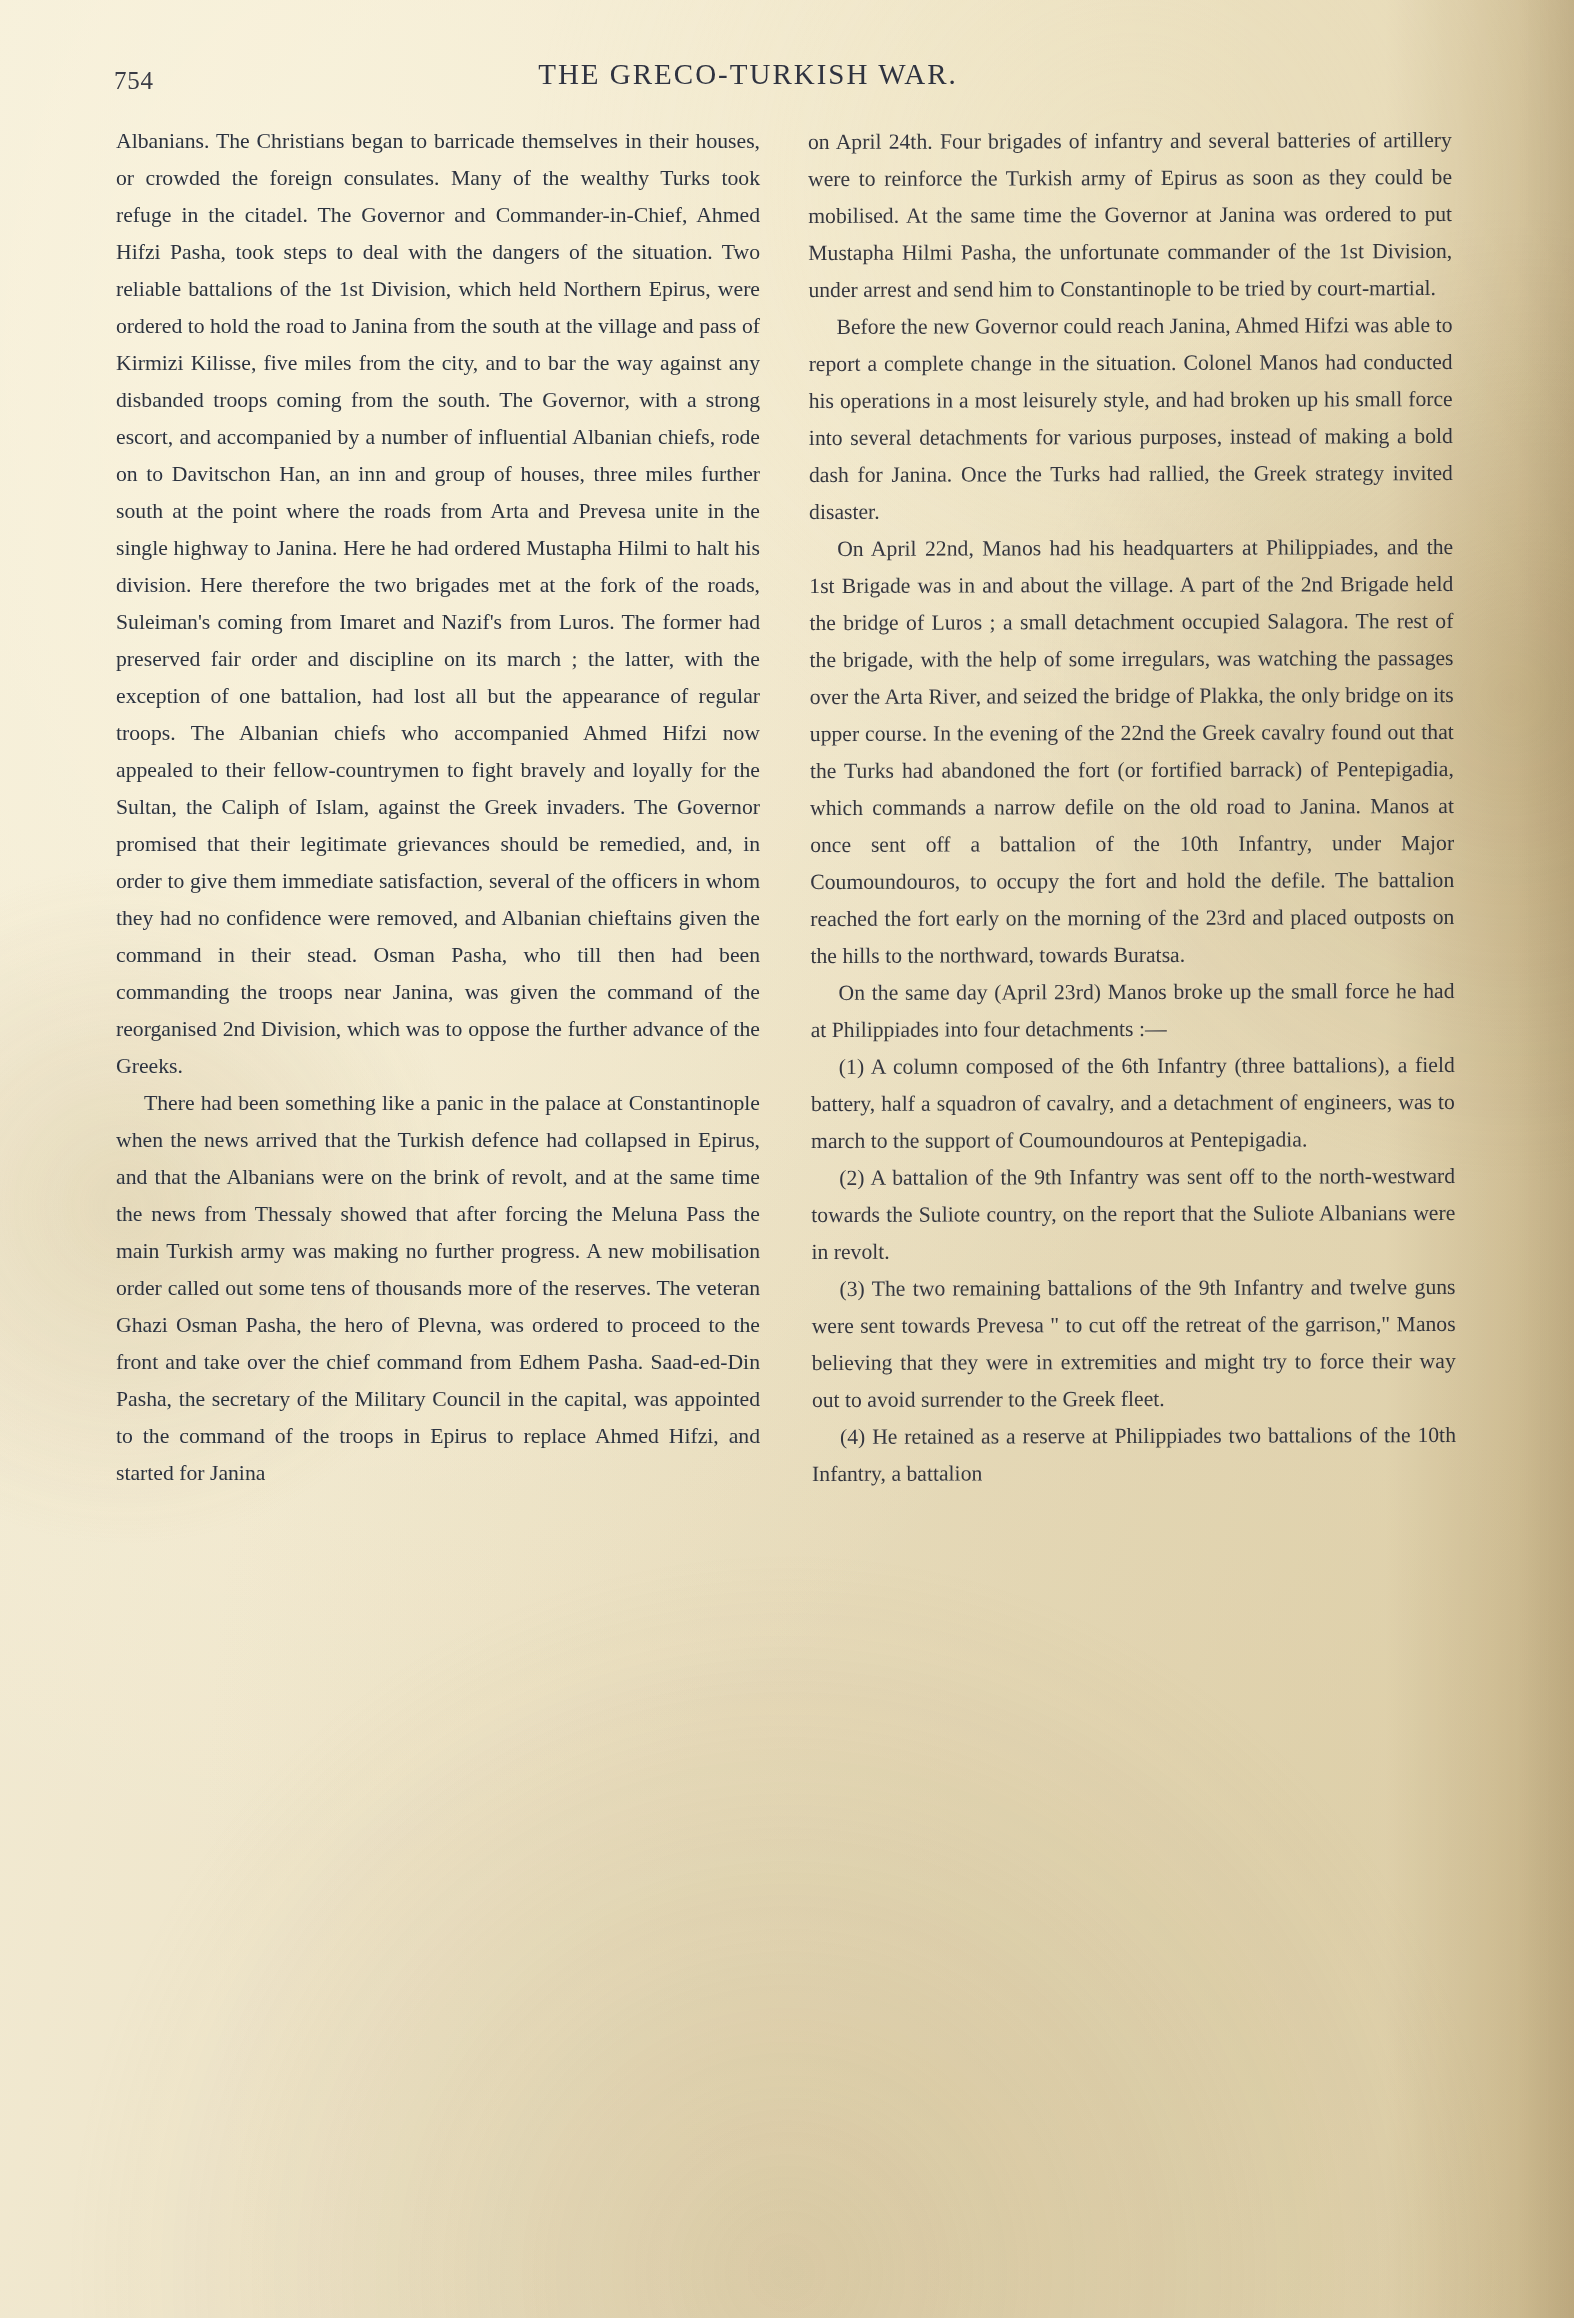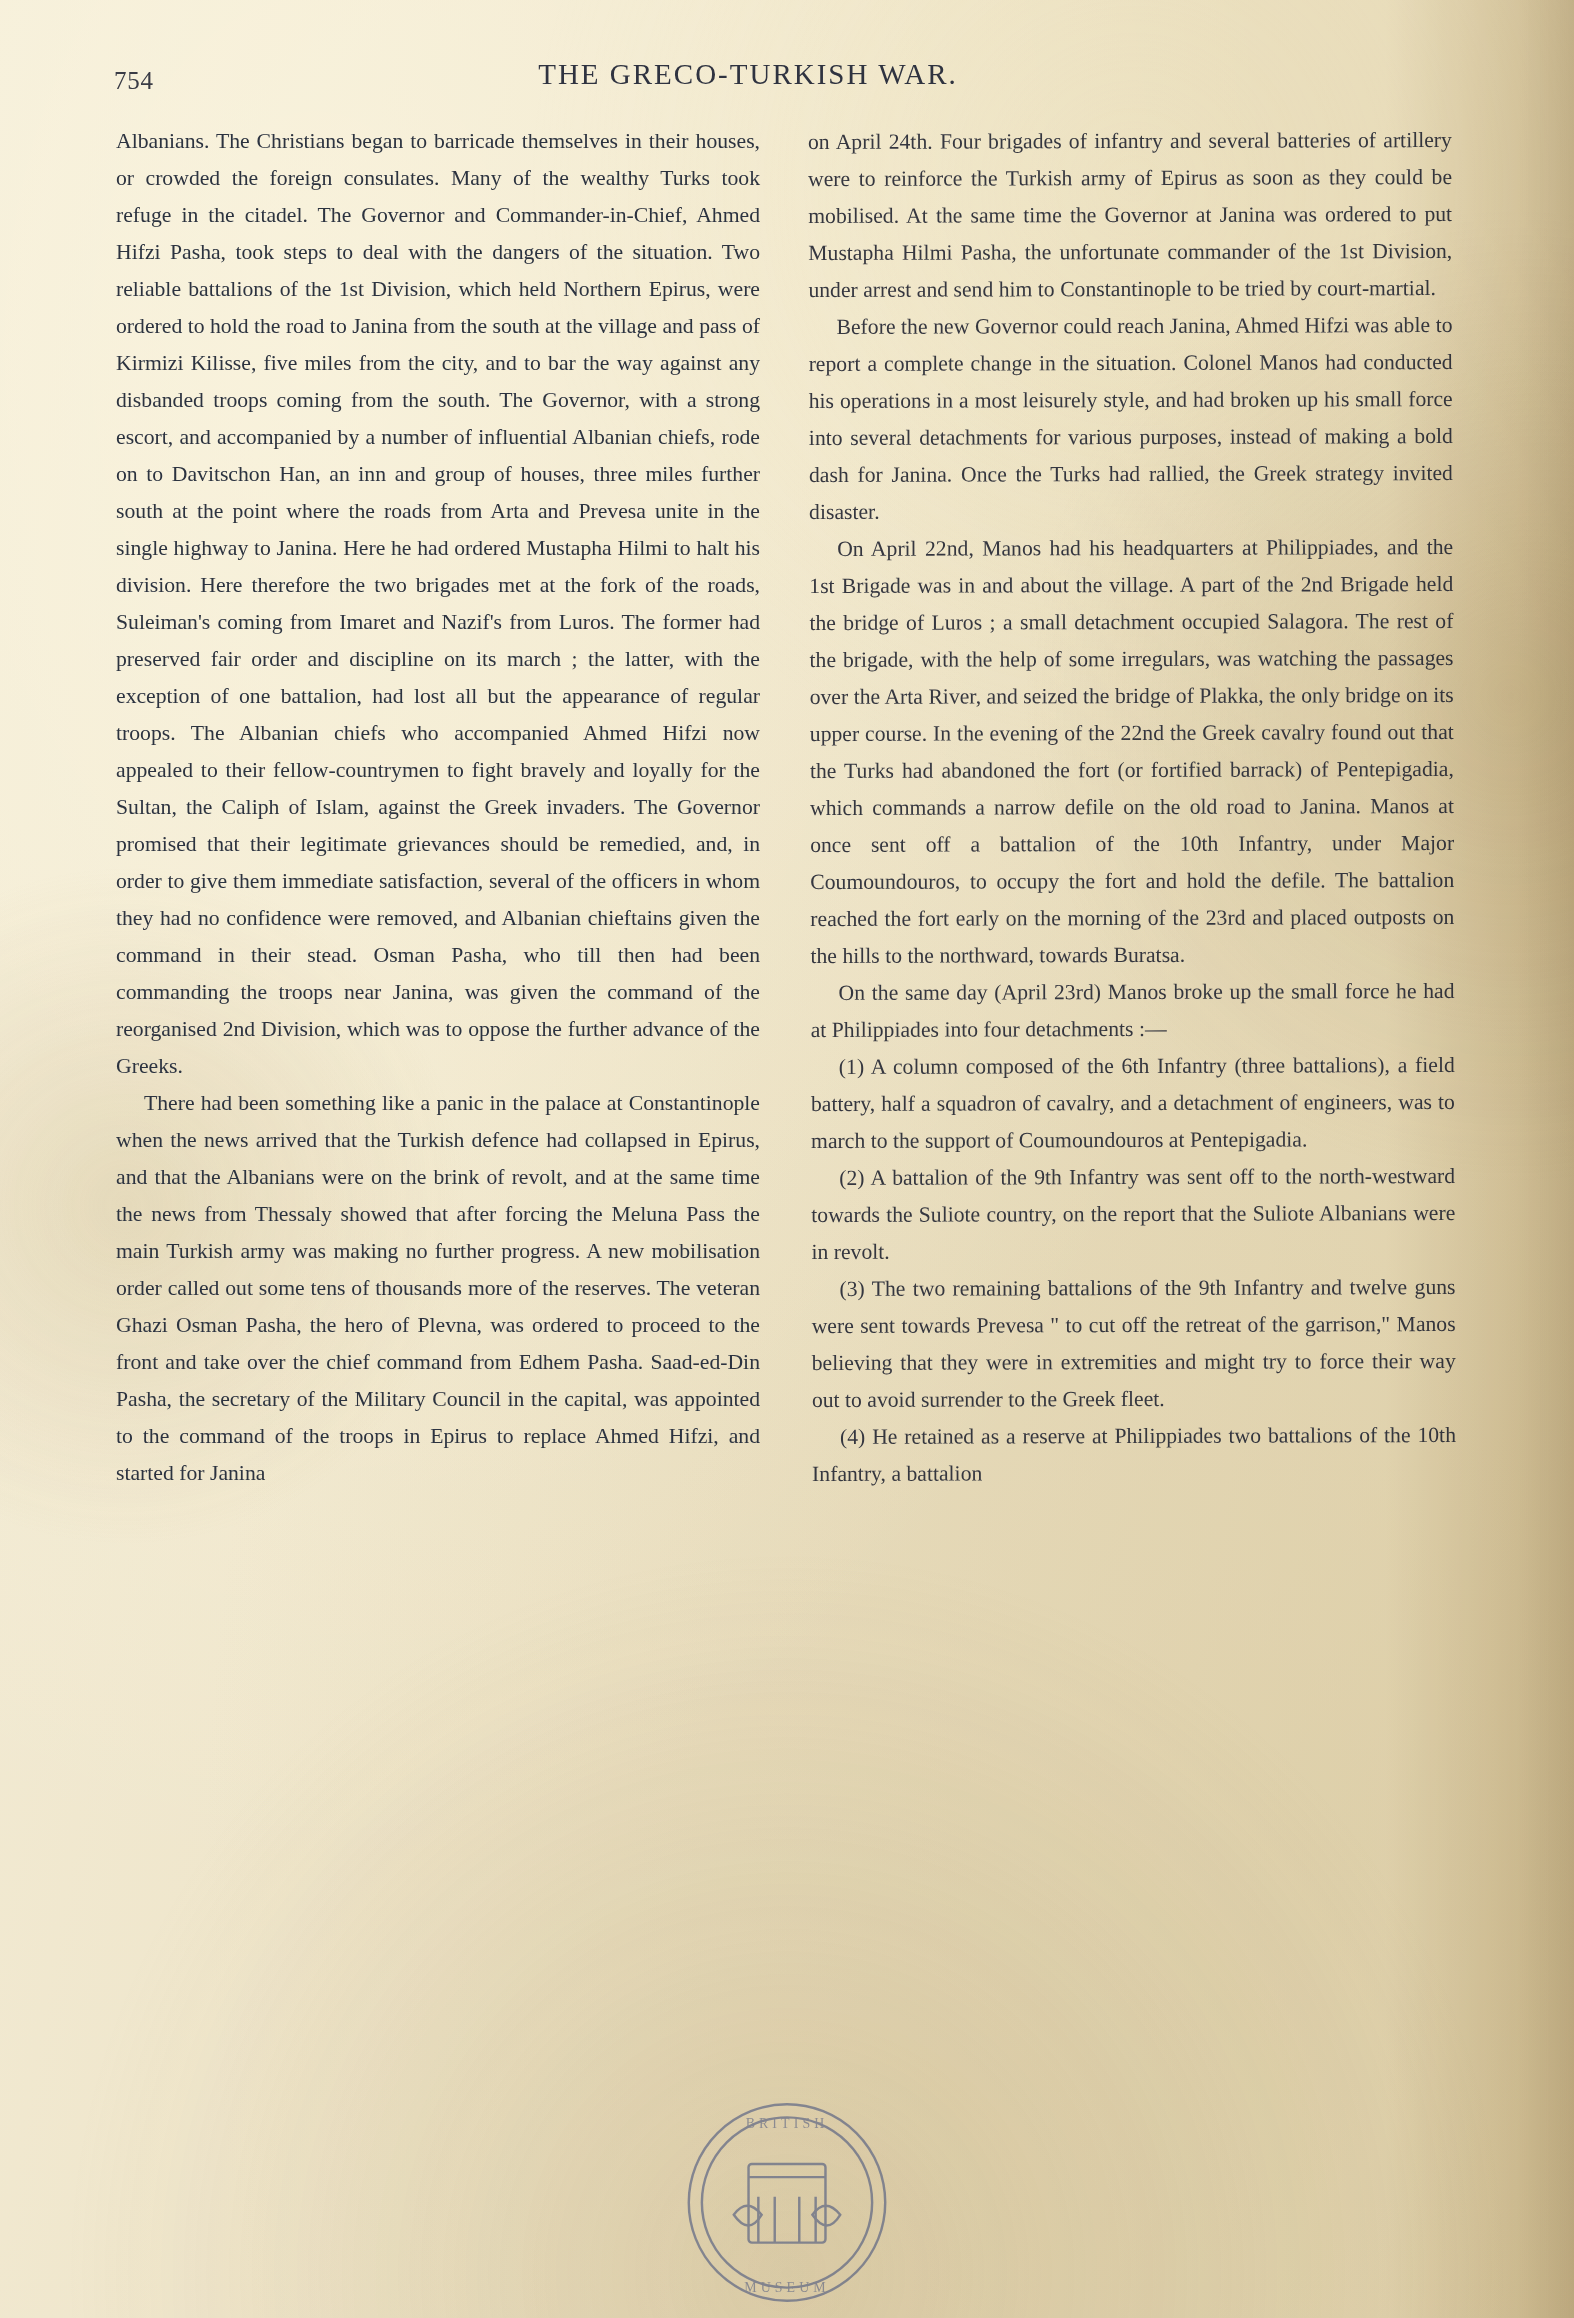--- a/index.html
+++ b/index.html
@@ -142,32 +142,15 @@
       <p class="indent">On April 22nd, Manos had his headquarters at Philippiades, and the 1st Brigade was in and about the village. A part of the 2nd Brigade held the bridge of Luros ; a small detachment occupied Salagora. The rest of the brigade, with the help of some irregulars, was watching the passages over the Arta River, and seized the bridge of Plakka, the only bridge on its upper course. In the evening of the 22nd the Greek cavalry found out that the Turks had abandoned the fort (or fortified barrack) of Pentepigadia, which commands a narrow defile on the old road to Janina. Manos at once sent off a battalion of the 10th Infantry, under Major Coumoundouros, to occupy the fort and hold the defile. The battalion reached the fort early on the morning of the 23rd and placed outposts on the hills to the northward, towards Buratsa.</p>
       <p class="indent">On the same day (April 23rd) Manos broke up the small force he had at Philippiades into four detachments :—</p>
       <p class="indent">(1) A column composed of the 6th Infantry (three battalions), a field battery, half a squadron of cavalry, and a detachment of engineers, was to march to the support of Coumoundouros at Pentepigadia.</p>
       <p class="indent">(2) A battalion of the 9th Infantry was sent off to the north-westward towards the Suliote country, on the report that the Suliote Albanians were in revolt.</p>
       <p class="indent">(3) The two remaining battalions of the 9th Infantry and twelve guns were sent towards Prevesa " to cut off the retreat of the garrison," Manos believing that they were in extremities and might try to force their way out to avoid surrender to the Greek fleet.</p>
       <p class="indent">(4) He retained as a reserve at Philippiades two battalions of the 10th Infantry, a battalion</p>
     </div>
 
   </div>
 
-  <div class="stamp">
-    <svg viewBox="0 0 270 270" width="221" height="221" aria-hidden="true">
-      <g fill="none" stroke="#3b4a7a" stroke-width="3">
-        <circle cx="135" cy="135" r="120"></circle>
-        <circle cx="135" cy="135" r="104"></circle>
-        <rect x="88" y="88" width="94" height="96" rx="4" stroke-width="3"></rect>
-        <path d="M88 104 h94"></path>
-        <path d="M100 184 v-56 M120 184 v-56 M150 184 v-56 M170 184 v-56"></path>
-        <path d="M70 150 q16 -22 34 0 q-16 26 -34 0 Z"></path>
-        <path d="M166 150 q16 -22 34 0 q-16 26 -34 0 Z"></path>
-      </g>
-      <g fill="#3b4a7a" opacity="0.9">
-        <text x="135" y="44" font-family="Liberation Serif, serif" font-size="17" text-anchor="middle" letter-spacing="5">BRITISH</text>
-        <text x="135" y="244" font-family="Liberation Serif, serif" font-size="17" text-anchor="middle" letter-spacing="5">MUSEUM</text>
-      </g>
-    </svg>
-  </div>
 
 </div>
 
 
 </body></html>

